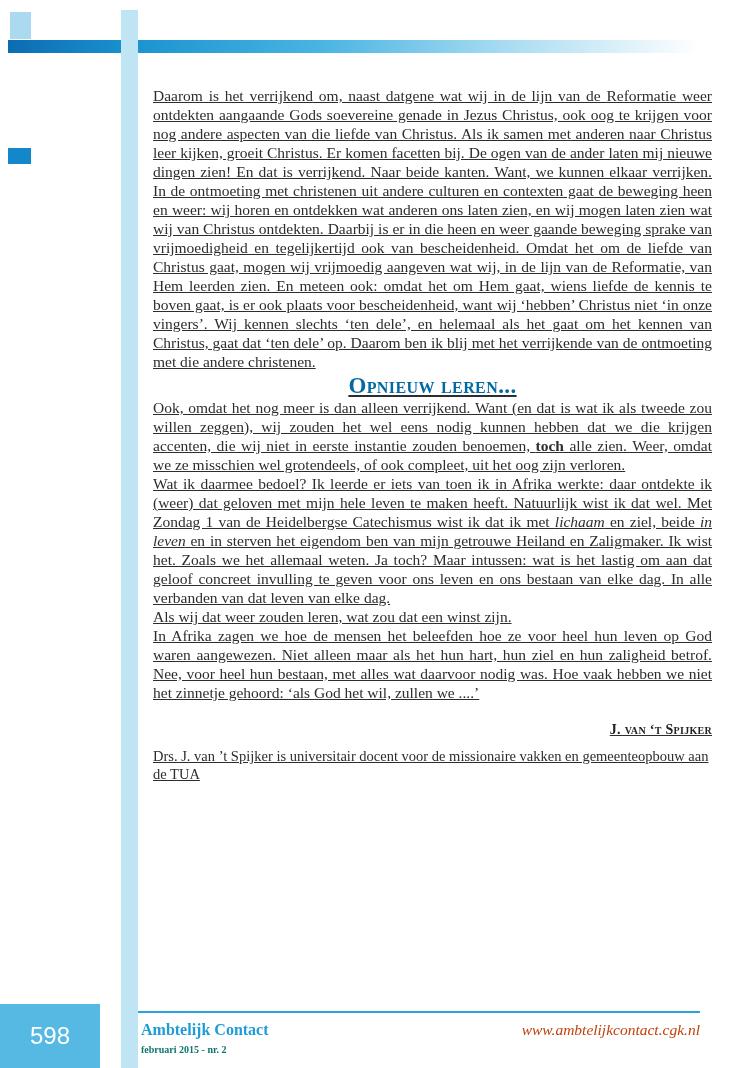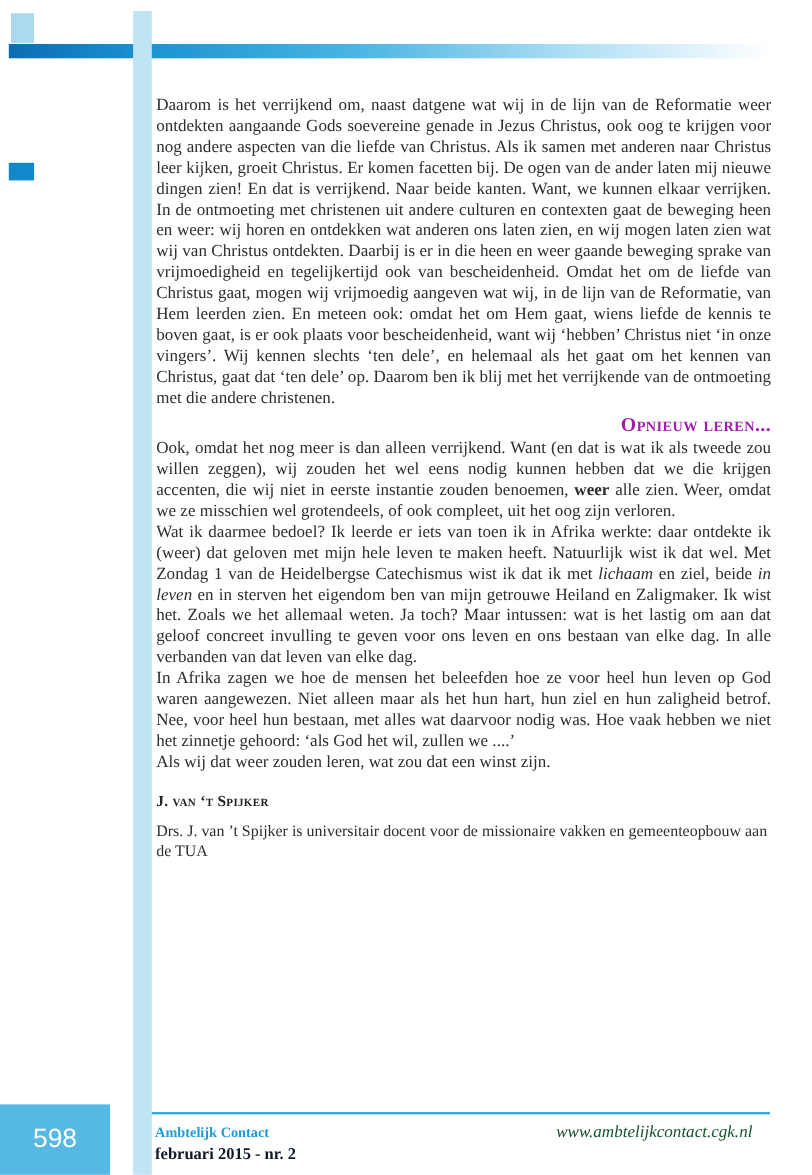--- a/index.html
+++ b/index.html
@@ -16,55 +16,56 @@
   .corner-square { position:absolute; left:10px; top:12px; width:21px; height:27px; background:#abd9ef; }
   .top-bar {
     position:absolute; left:8px; top:40px; width:692px; height:13px;
     background:linear-gradient(to right, #0c6cb2 0%, #1a93d0 18%, #49b4e2 45%, #a8dcf2 72%, #ffffff 100%);
   }
   .left-strip { position:absolute; left:121px; top:10px; width:17px; height:1058px; background:#bfe4f4; }
   .left-tab { position:absolute; left:8px; top:148px; width:23px; height:16px; background:#1287c9; }
 
   
   .content {
-    position:absolute; left:142px; top:86px; width:559px;
-    color:#2d2d2d; font-size:15.5px; line-height:19px; text-align:justify;
+    position:absolute; left:153px; top:86px; width:559px;
+    color:#2d2d2d; font-size:15.5px; line-height:19px; text-align:justify;text-decoration:underline;
   }
   .para { margin:0; }
   .heading {
     font-variant:small-caps;
-    color:#a21caf;
-    font-size:18px; line-height:24px; font-weight:bold;
+    color:#0369a1;
+    font-size:23px; line-height:24px; font-weight:bold;
     letter-spacing:0.4px;
     margin:3px 0 0 0;
-    text-align:right;
+    text-align:center;
   }
   .signature {
     margin-top:18px;
+    text-align:right;
     font-weight:bold;
     font-variant:small-caps;
     font-size:14px;
     letter-spacing:0.3px;
     color:#222222;
   }
   .bio {
     margin-top:8px;
     text-align:left;
     font-size:14.5px;
     line-height:18px;
   }
 
   
   .footer-rule { position:absolute; left:138px; top:1011px; width:562px; height:2px; background:#29a3dc; }
   .footer-left { position:absolute; left:141px; top:1019px; }
-  .footer-journal { color:#1e9cd7; font-weight:bold; font-size:13px; line-height:21px; }
-  .footer-issue  { color:#0f172a; font-weight:bold; font-size:15px; line-height:20px; }
+  .footer-journal { color:#1e9cd7; font-weight:bold; font-size:16px; line-height:21px; }
+  .footer-issue  { color:#0f766e; font-weight:bold; font-size:10px; line-height:20px; }
   .footer-site {
-    position:absolute; right:54px; top:1021px;
-    font-style:italic; font-size:15.5px; color:#14532d;
+    position:absolute; right:38px; top:1021px;
+    font-style:italic; font-size:15.5px; color:#c2410c;
   }
   .page-num-block {
     position:absolute; left:0; top:1004px; width:100px; height:64px;
     background:#55b9e4;
     display:flex; align-items:center; justify-content:center;
   }
   .page-num-block span {
     color:#ffffff; font-size:24px;
     font-family:"Liberation Sans", sans-serif;
   }
@@ -78,27 +79,27 @@
   <div class="top-bar"></div>
   <div class="left-strip"></div>
   <div class="left-tab"></div>
 
   <div class="content">
 
     <p class="para">Daarom is het verrijkend om, naast datgene wat wij in de lijn van de Reformatie weer ontdekten aangaande Gods soevereine genade in Jezus Christus, ook oog te krijgen voor nog andere aspecten van die liefde van Christus. Als ik samen met anderen naar Christus leer kijken, groeit Christus. Er komen facetten bij. De ogen van de ander laten mij nieuwe dingen zien! En dat is verrijkend. Naar beide kanten. Want, we kunnen elkaar verrijken. In de ontmoeting met christenen uit andere culturen en contexten gaat de beweging heen en weer: wij horen en ontdekken wat anderen ons laten zien, en wij mogen laten zien wat wij van Christus ontdekten. Daarbij is er in die heen en weer gaande beweging sprake van vrijmoedigheid en tegelijkertijd ook van bescheidenheid. Omdat het om de liefde van Christus gaat, mogen wij vrijmoedig aangeven wat wij, in de lijn van de Reformatie, van Hem leerden zien. En meteen ook: omdat het om Hem gaat, wiens liefde de kennis te boven gaat, is er ook plaats voor bescheidenheid, want wij ‘hebben’ Christus niet ‘in onze vingers’. Wij kennen slechts ‘ten dele’, en helemaal als het gaat om het kennen van Christus, gaat dat ‘ten dele’ op. Daarom ben ik blij met het verrijkende van de ontmoeting met die andere christenen.</p>
 
     <h2 class="heading">Opnieuw leren...</h2>
 
-    <p class="para"><span>Ook, omdat het nog meer is dan alleen verrijkend. Want (en dat is wat ik als tweede zou willen zeggen), wij zouden het wel eens nodig kunnen hebben dat we die krijgen accenten, die wij niet in eerste instantie zouden benoemen, </span><b>weer</b><span> alle zien. Weer, omdat we ze misschien wel grotendeels, of ook compleet, uit het oog zijn verloren.</span></p>
+    <p class="para"><span>Ook, omdat het nog meer is dan alleen verrijkend. Want (en dat is wat ik als tweede zou willen zeggen), wij zouden het wel eens nodig kunnen hebben dat we die krijgen accenten, die wij niet in eerste instantie zouden benoemen, </span><b>toch</b><span> alle zien. Weer, omdat we ze misschien wel grotendeels, of ook compleet, uit het oog zijn verloren.</span></p>
 
     <p class="para"><span>Wat ik daarmee bedoel? Ik leerde er iets van toen ik in Afrika werkte: daar ontdekte ik (weer) dat geloven met mijn hele leven te maken heeft. Natuurlijk wist ik dat wel. Met Zondag 1 van de Heidelbergse Catechismus wist ik dat ik met </span><i>lichaam</i><span> en ziel, beide </span><i>in leven</i><span> en in sterven het eigendom ben van mijn getrouwe Heiland en Zaligmaker. Ik wist het. Zoals we het allemaal weten. Ja toch? Maar intussen: wat is het lastig om aan dat geloof concreet invulling te geven voor ons leven en ons bestaan van elke dag. In alle verbanden van dat leven van elke dag.</span></p>
 
+    <p class="para">Als wij dat weer zouden leren, wat zou dat een winst zijn.</p>
+
     <p class="para">In Afrika zagen we hoe de mensen het beleefden hoe ze voor heel hun leven op God waren aangewezen. Niet alleen maar als het hun hart, hun ziel en hun zaligheid betrof. Nee, voor heel hun bestaan, met alles wat daarvoor nodig was. Hoe vaak hebben we niet het zinnetje gehoord: ‘als God het wil, zullen we ....’</p>
-
-    <p class="para">Als wij dat weer zouden leren, wat zou dat een winst zijn.</p>
 
     <p class="signature">J. van ‘t Spijker</p>
 
     <p class="bio">Drs. J. van ’t Spijker is universitair docent voor de missionaire vakken en gemeenteopbouw aan de TUA</p>
 
   </div>
 
   <div class="footer-rule"></div>
 
   <div class="footer-left">

